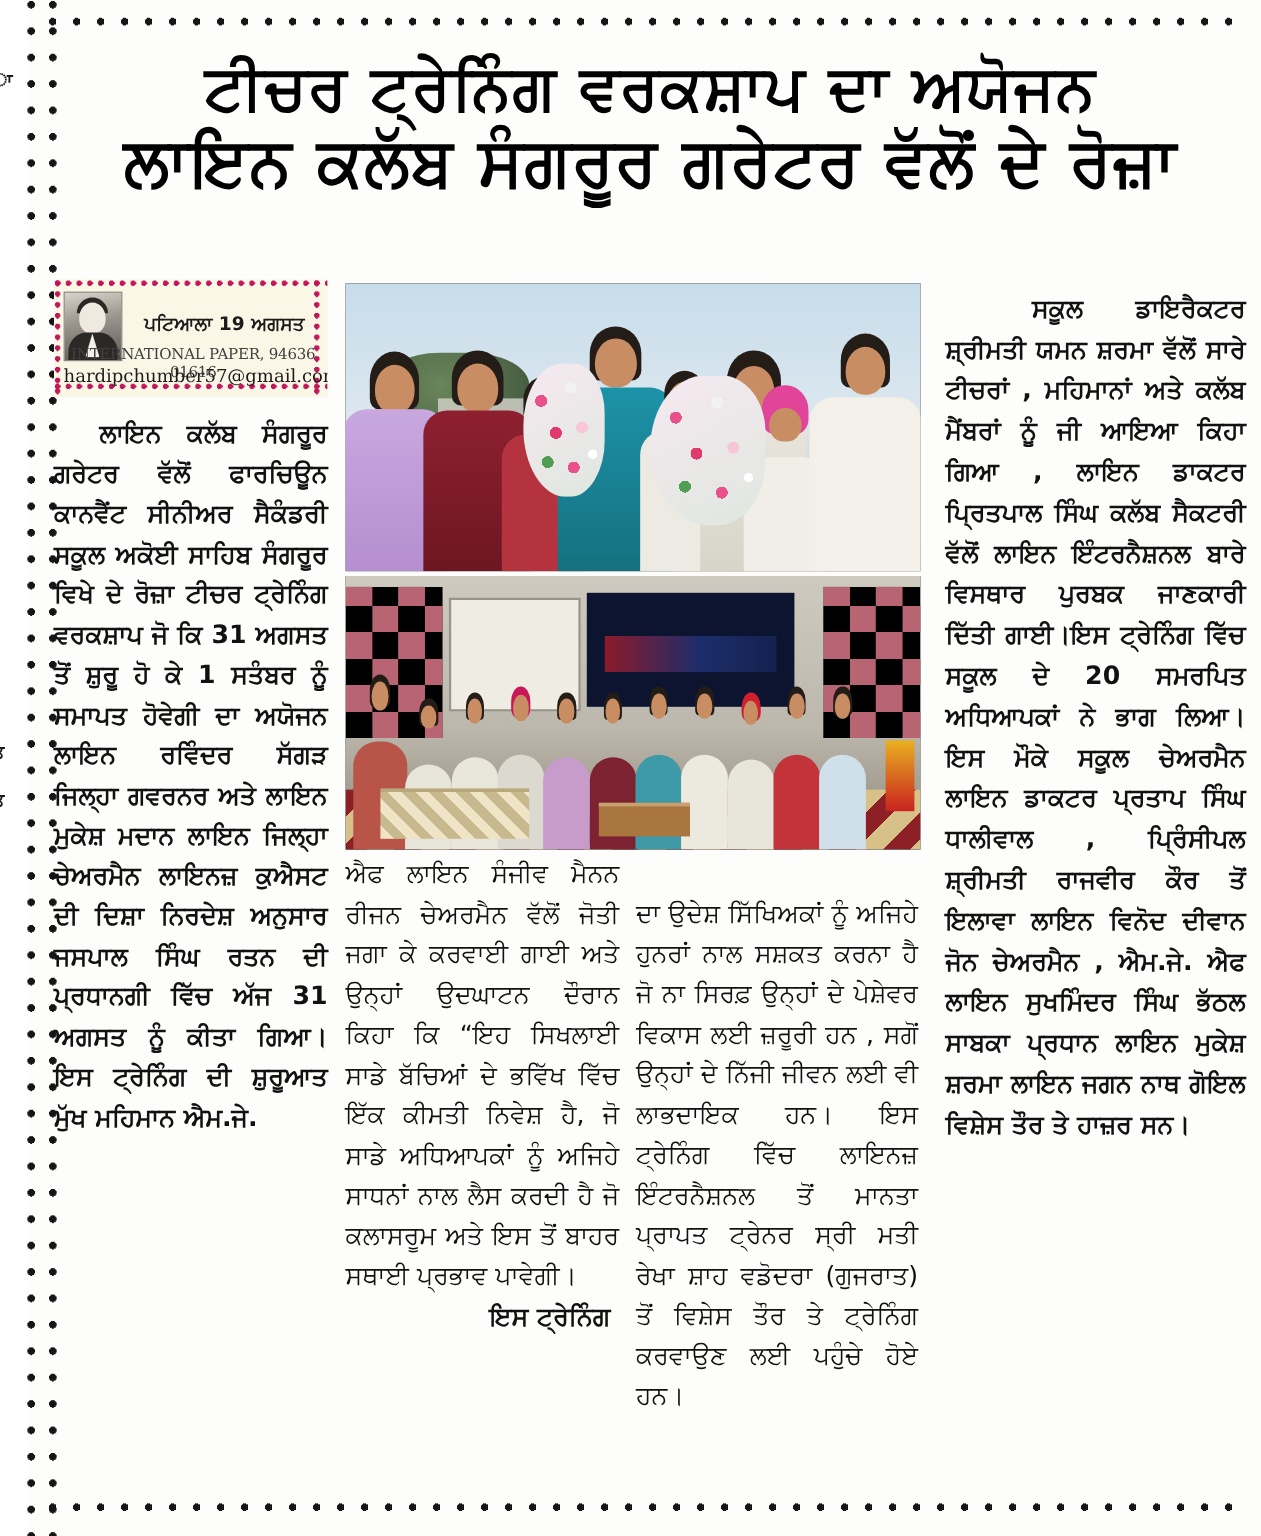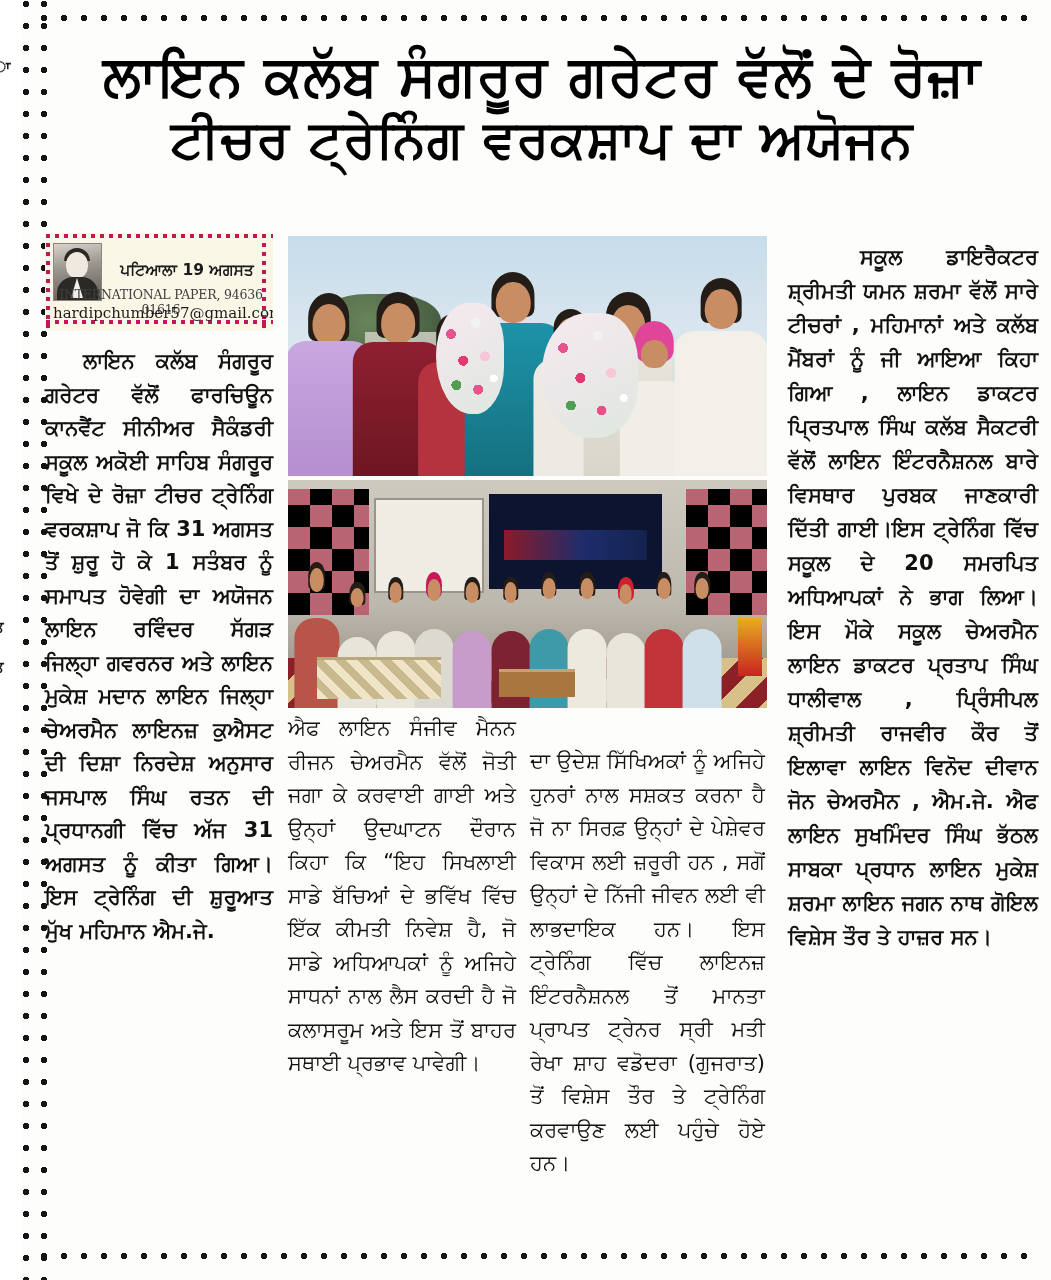--- a/index.html
+++ b/index.html
@@ -133,22 +133,22 @@
     <div class="frag" style="top:660px">ਤ</div>
 
   </div>
 
   <div class="dot-v l1"></div>
   <div class="dot-v l2"></div>
   <div class="dot-h top"></div>
   <div class="dot-h bot"></div>
 
   <div class="headline">
+    <div class="ln ln2">ਟੀਚਰ ਟ੍ਰੇਨਿੰਗ ਵਰਕਸ਼ਾਪ ਦਾ ਅਯੋਜਨ</div>
     <div class="ln">ਲਾਇਨ ਕਲੱਬ ਸੰਗਰੂਰ ਗਰੇਟਰ ਵੱਲੋਂ ਦੇ ਰੋਜ਼ਾ</div>
-    <div class="ln ln2">ਟੀਚਰ ਟ੍ਰੇਨਿੰਗ ਵਰਕਸ਼ਾਪ ਦਾ ਅਯੋਜਨ</div>
   </div>
 
   <div class="masthead">
     <div class="portrait">
       <div class="hair"></div>
         <div class="face"></div>
         <div class="body"></div>
         <div class="shirt"></div>
     </div>
     <div class="mh-l2">ਪਟਿਆਲਾ 19 ਅਗਸਤ</div>
@@ -271,20 +271,21 @@
     <div class="ctable"></div>
     <div class="standee"></div>
   </div>
 
   <div class="col col1">
     <p class="ind">ਲਾਇਨ ਕਲੱਬ ਸੰਗਰੂਰ ਗਰੇਟਰ ਵੱਲੋਂ ਫਾਰਚਿਊਨ ਕਾਨਵੈਂਟ ਸੀਨੀਅਰ ਸੈਕੰਡਰੀ ਸਕੂਲ ਅਕੋਈ ਸਾਹਿਬ ਸੰਗਰੂਰ ਵਿਖੇ ਦੇ ਰੋਜ਼ਾ ਟੀਚਰ ਟ੍ਰੇਨਿੰਗ ਵਰਕਸ਼ਾਪ ਜੋ ਕਿ 31 ਅਗਸਤ ਤੋਂ ਸ਼ੁਰੂ ਹੋ ਕੇ 1 ਸਤੰਬਰ ਨੂੰ ਸਮਾਪਤ ਹੋਵੇਗੀ ਦਾ ਅਯੋਜਨ ਲਾਇਨ ਰਵਿੰਦਰ ਸੱਗੜ ਜਿਲ੍ਹਾ ਗਵਰਨਰ ਅਤੇ ਲਾਇਨ ਮੁਕੇਸ਼ ਮਦਾਨ ਲਾਇਨ ਜਿਲ੍ਹਾ ਚੇਅਰਮੈਨ ਲਾਇਨਜ਼ ਕੁਐਸਟ ਦੀ ਦਿਸ਼ਾ ਨਿਰਦੇਸ਼ ਅਨੁਸਾਰ ਜਸਪਾਲ ਸਿੰਘ ਰਤਨ ਦੀ ਪ੍ਰਧਾਨਗੀ ਵਿੱਚ ਅੱਜ 31 ਅਗਸਤ ਨੂੰ ਕੀਤਾ ਗਿਆ। ਇਸ ਟ੍ਰੇਨਿੰਗ ਦੀ ਸ਼ੁਰੂਆਤ ਮੁੱਖ ਮਹਿਮਾਨ ਐਮ.ਜੇ.</p>
   </div>
 
   <div class="col col2">
     <p>ਐਫ ਲਾਇਨ ਸੰਜੀਵ ਮੈਨਨ ਰੀਜਨ ਚੇਅਰਮੈਨ ਵੱਲੋਂ ਜੋਤੀ ਜਗਾ ਕੇ ਕਰਵਾਈ ਗਾਈ ਅਤੇ ਉਨ੍ਹਾਂ ਉਦਘਾਟਨ ਦੌਰਾਨ ਕਿਹਾ ਕਿ “ਇਹ ਸਿਖਲਾਈ ਸਾਡੇ ਬੱਚਿਆਂ ਦੇ ਭਵਿੱਖ ਵਿੱਚ ਇੱਕ ਕੀਮਤੀ ਨਿਵੇਸ਼ ਹੈ, ਜੋ ਸਾਡੇ ਅਧਿਆਪਕਾਂ ਨੂੰ ਅਜਿਹੇ ਸਾਧਨਾਂ ਨਾਲ ਲੈਸ ਕਰਦੀ ਹੈ ਜੋ ਕਲਾਸਰੂਮ ਅਤੇ ਇਸ ਤੋਂ ਬਾਹਰ ਸਥਾਈ ਪ੍ਰਭਾਵ ਪਾਵੇਗੀ।</p>
+    <p class="ind" style="text-indent:120px">ਇਸ ਟ੍ਰੇਨਿੰਗ</p>
   </div>
 
   <div class="col col3">
     <p>ਦਾ ਉਦੇਸ਼ ਸਿੱਖਿਅਕਾਂ ਨੂੰ ਅਜਿਹੇ ਹੁਨਰਾਂ ਨਾਲ ਸਸ਼ਕਤ ਕਰਨਾ ਹੈ ਜੋ ਨਾ ਸਿਰਫ਼ ਉਨ੍ਹਾਂ ਦੇ ਪੇਸ਼ੇਵਰ ਵਿਕਾਸ ਲਈ ਜ਼ਰੂਰੀ ਹਨ , ਸਗੋਂ ਉਨ੍ਹਾਂ ਦੇ ਨਿੱਜੀ ਜੀਵਨ ਲਈ ਵੀ ਲਾਭਦਾਇਕ ਹਨ। ਇਸ ਟ੍ਰੇਨਿੰਗ ਵਿੱਚ ਲਾਇਨਜ਼ ਇੰਟਰਨੈਸ਼ਨਲ ਤੋਂ ਮਾਨਤਾ ਪ੍ਰਾਪਤ ਟ੍ਰੇਨਰ ਸ੍ਰੀ ਮਤੀ ਰੇਖਾ ਸ਼ਾਹ ਵਡੋਦਰਾ (ਗੁਜਰਾਤ) ਤੋਂ ਵਿਸ਼ੇਸ ਤੌਰ ਤੇ ਟ੍ਰੇਨਿੰਗ ਕਰਵਾਉਣ ਲਈ ਪਹੁੰਚੇ ਹੋਏ ਹਨ।</p>
   </div>
 
   <div class="col col4">
     <p class="ind" style="text-indent:72px">ਸਕੂਲ ਡਾਇਰੈਕਟਰ ਸ਼੍ਰੀਮਤੀ ਯਮਨ ਸ਼ਰਮਾ ਵੱਲੋਂ ਸਾਰੇ ਟੀਚਰਾਂ , ਮਹਿਮਾਨਾਂ ਅਤੇ ਕਲੱਬ ਮੈਂਬਰਾਂ ਨੂੰ ਜੀ ਆਇਆ ਕਿਹਾ ਗਿਆ , ਲਾਇਨ ਡਾਕਟਰ ਪ੍ਰਿਤਪਾਲ ਸਿੰਘ ਕਲੱਬ ਸੈਕਟਰੀ ਵੱਲੋਂ ਲਾਇਨ ਇੰਟਰਨੈਸ਼ਨਲ ਬਾਰੇ ਵਿਸਥਾਰ ਪੁਰਬਕ ਜਾਣਕਾਰੀ ਦਿੱਤੀ ਗਾਈ।ਇਸ ਟ੍ਰੇਨਿੰਗ ਵਿੱਚ ਸਕੂਲ ਦੇ 20 ਸਮਰਪਿਤ ਅਧਿਆਪਕਾਂ ਨੇ ਭਾਗ ਲਿਆ।ਇਸ ਮੌਕੇ ਸਕੂਲ ਚੇਅਰਮੈਨ ਲਾਇਨ ਡਾਕਟਰ ਪ੍ਰਤਾਪ ਸਿੰਘ ਧਾਲੀਵਾਲ , ਪ੍ਰਿੰਸੀਪਲ ਸ਼੍ਰੀਮਤੀ ਰਾਜਵੀਰ ਕੌਰ ਤੋਂ ਇਲਾਵਾ ਲਾਇਨ ਵਿਨੋਦ ਦੀਵਾਨ ਜੋਨ ਚੇਅਰਮੈਨ , ਐਮ.ਜੇ. ਐਫ ਲਾਇਨ ਸੁਖਮਿੰਦਰ ਸਿੰਘ ਭੱਠਲ ਸਾਬਕਾ ਪ੍ਰਧਾਨ ਲਾਇਨ ਮੁਕੇਸ਼ ਸ਼ਰਮਾ ਲਾਇਨ ਜਗਨ ਨਾਥ ਗੋਇਲ ਵਿਸ਼ੇਸ ਤੌਰ ਤੇ ਹਾਜ਼ਰ ਸਨ।</p>
   </div>
 

